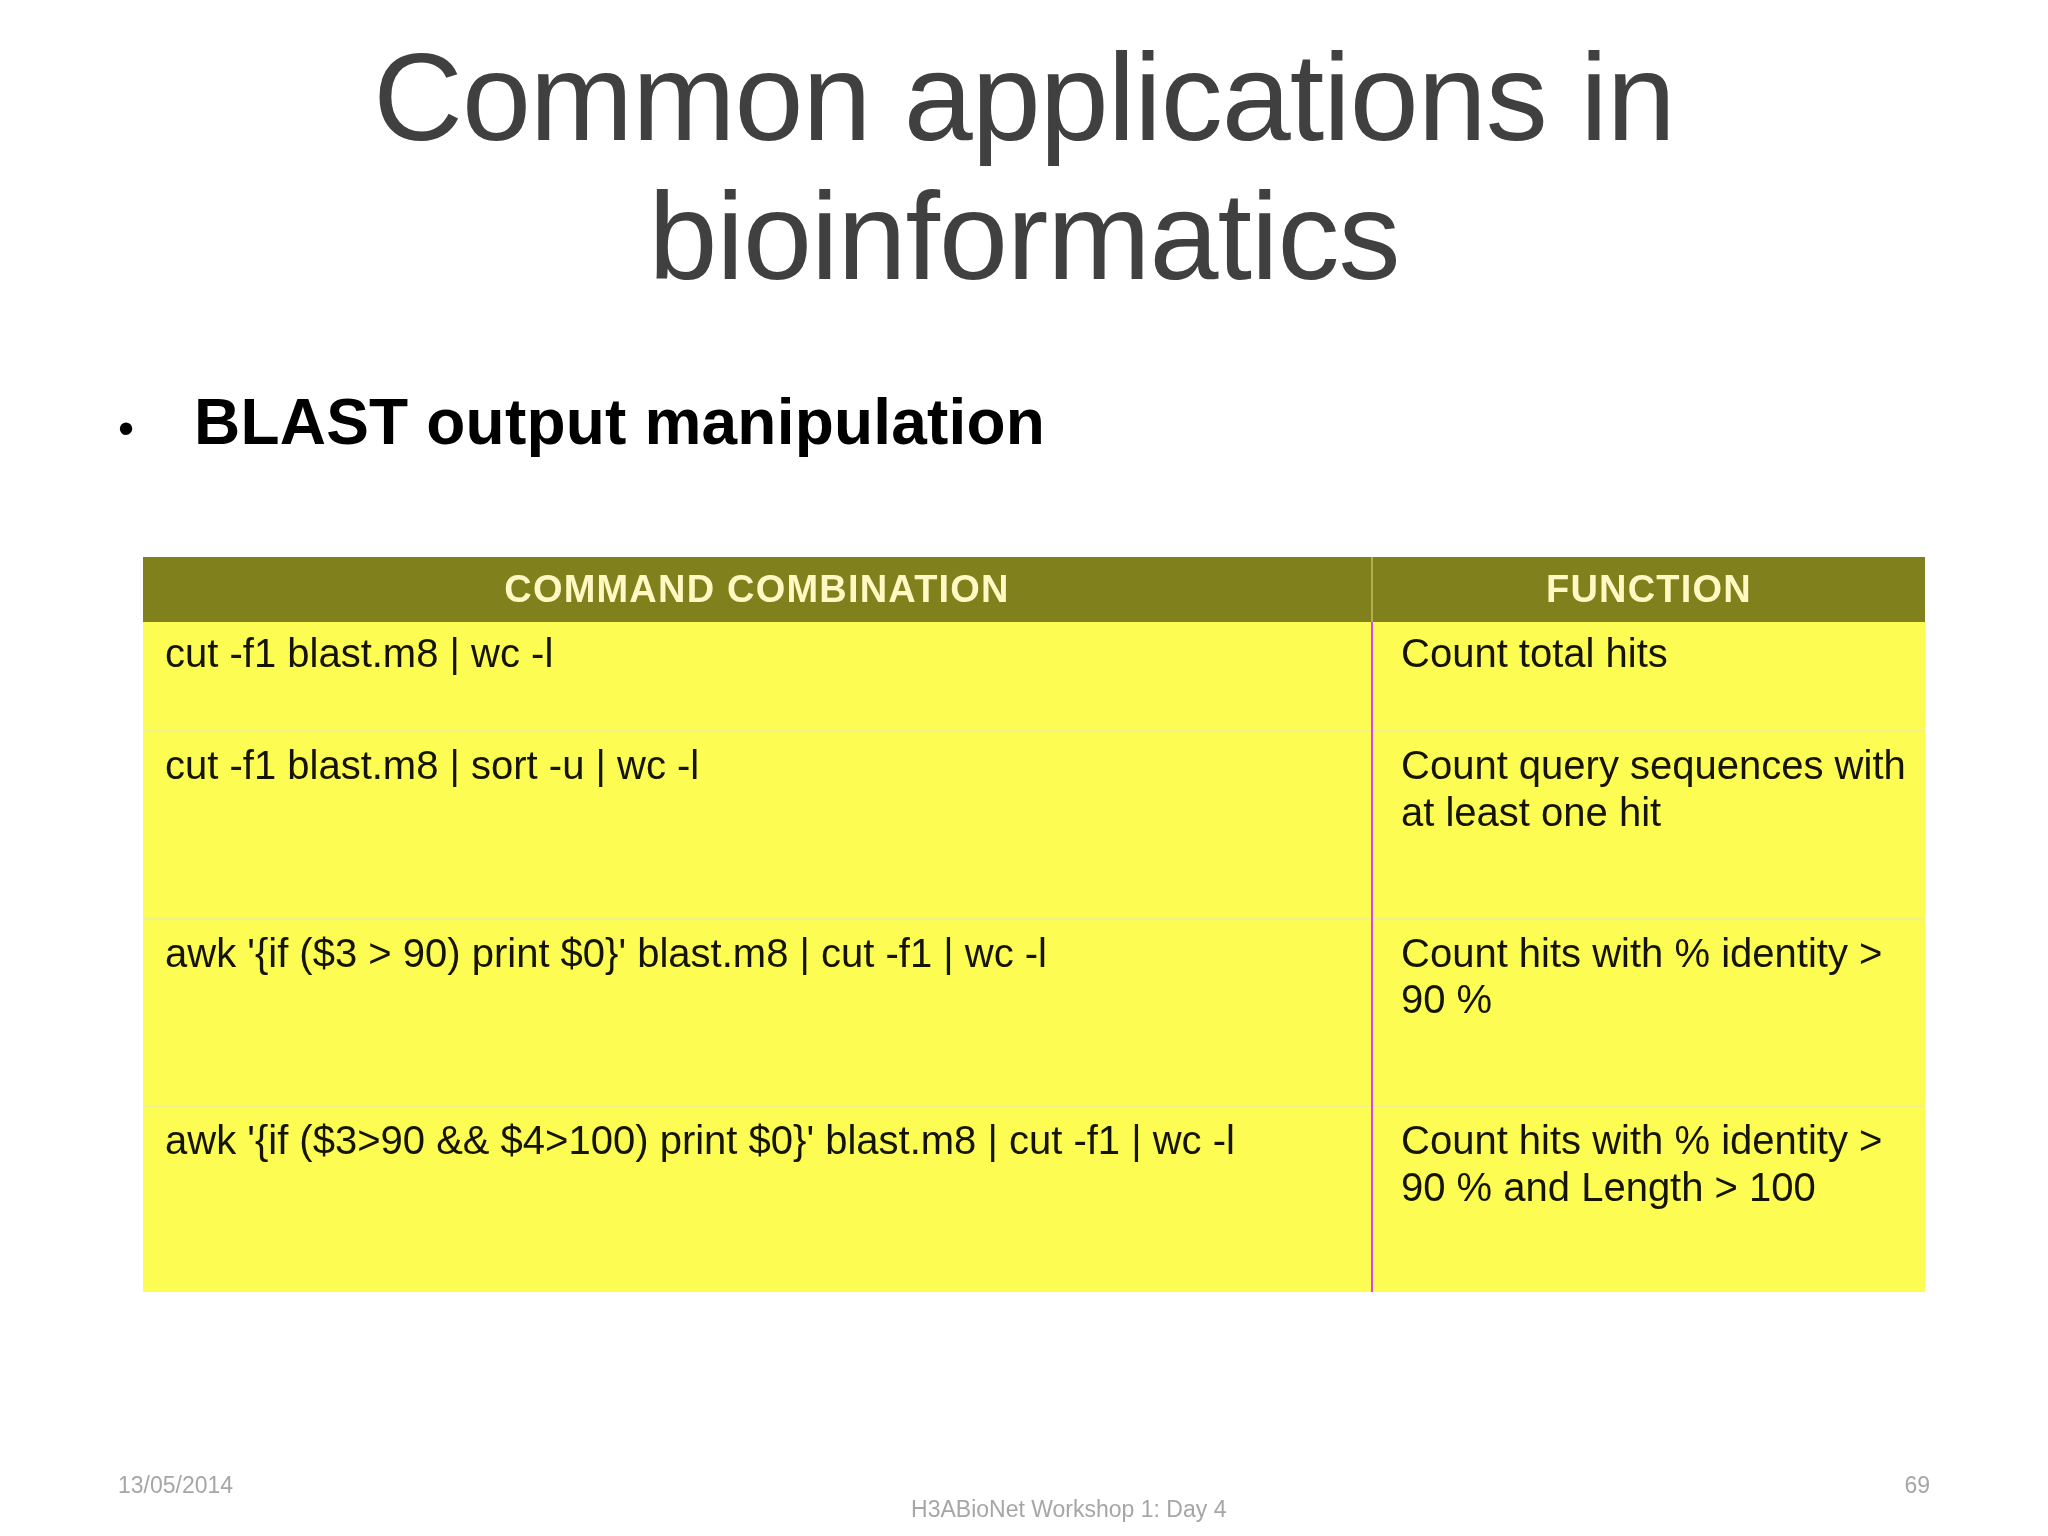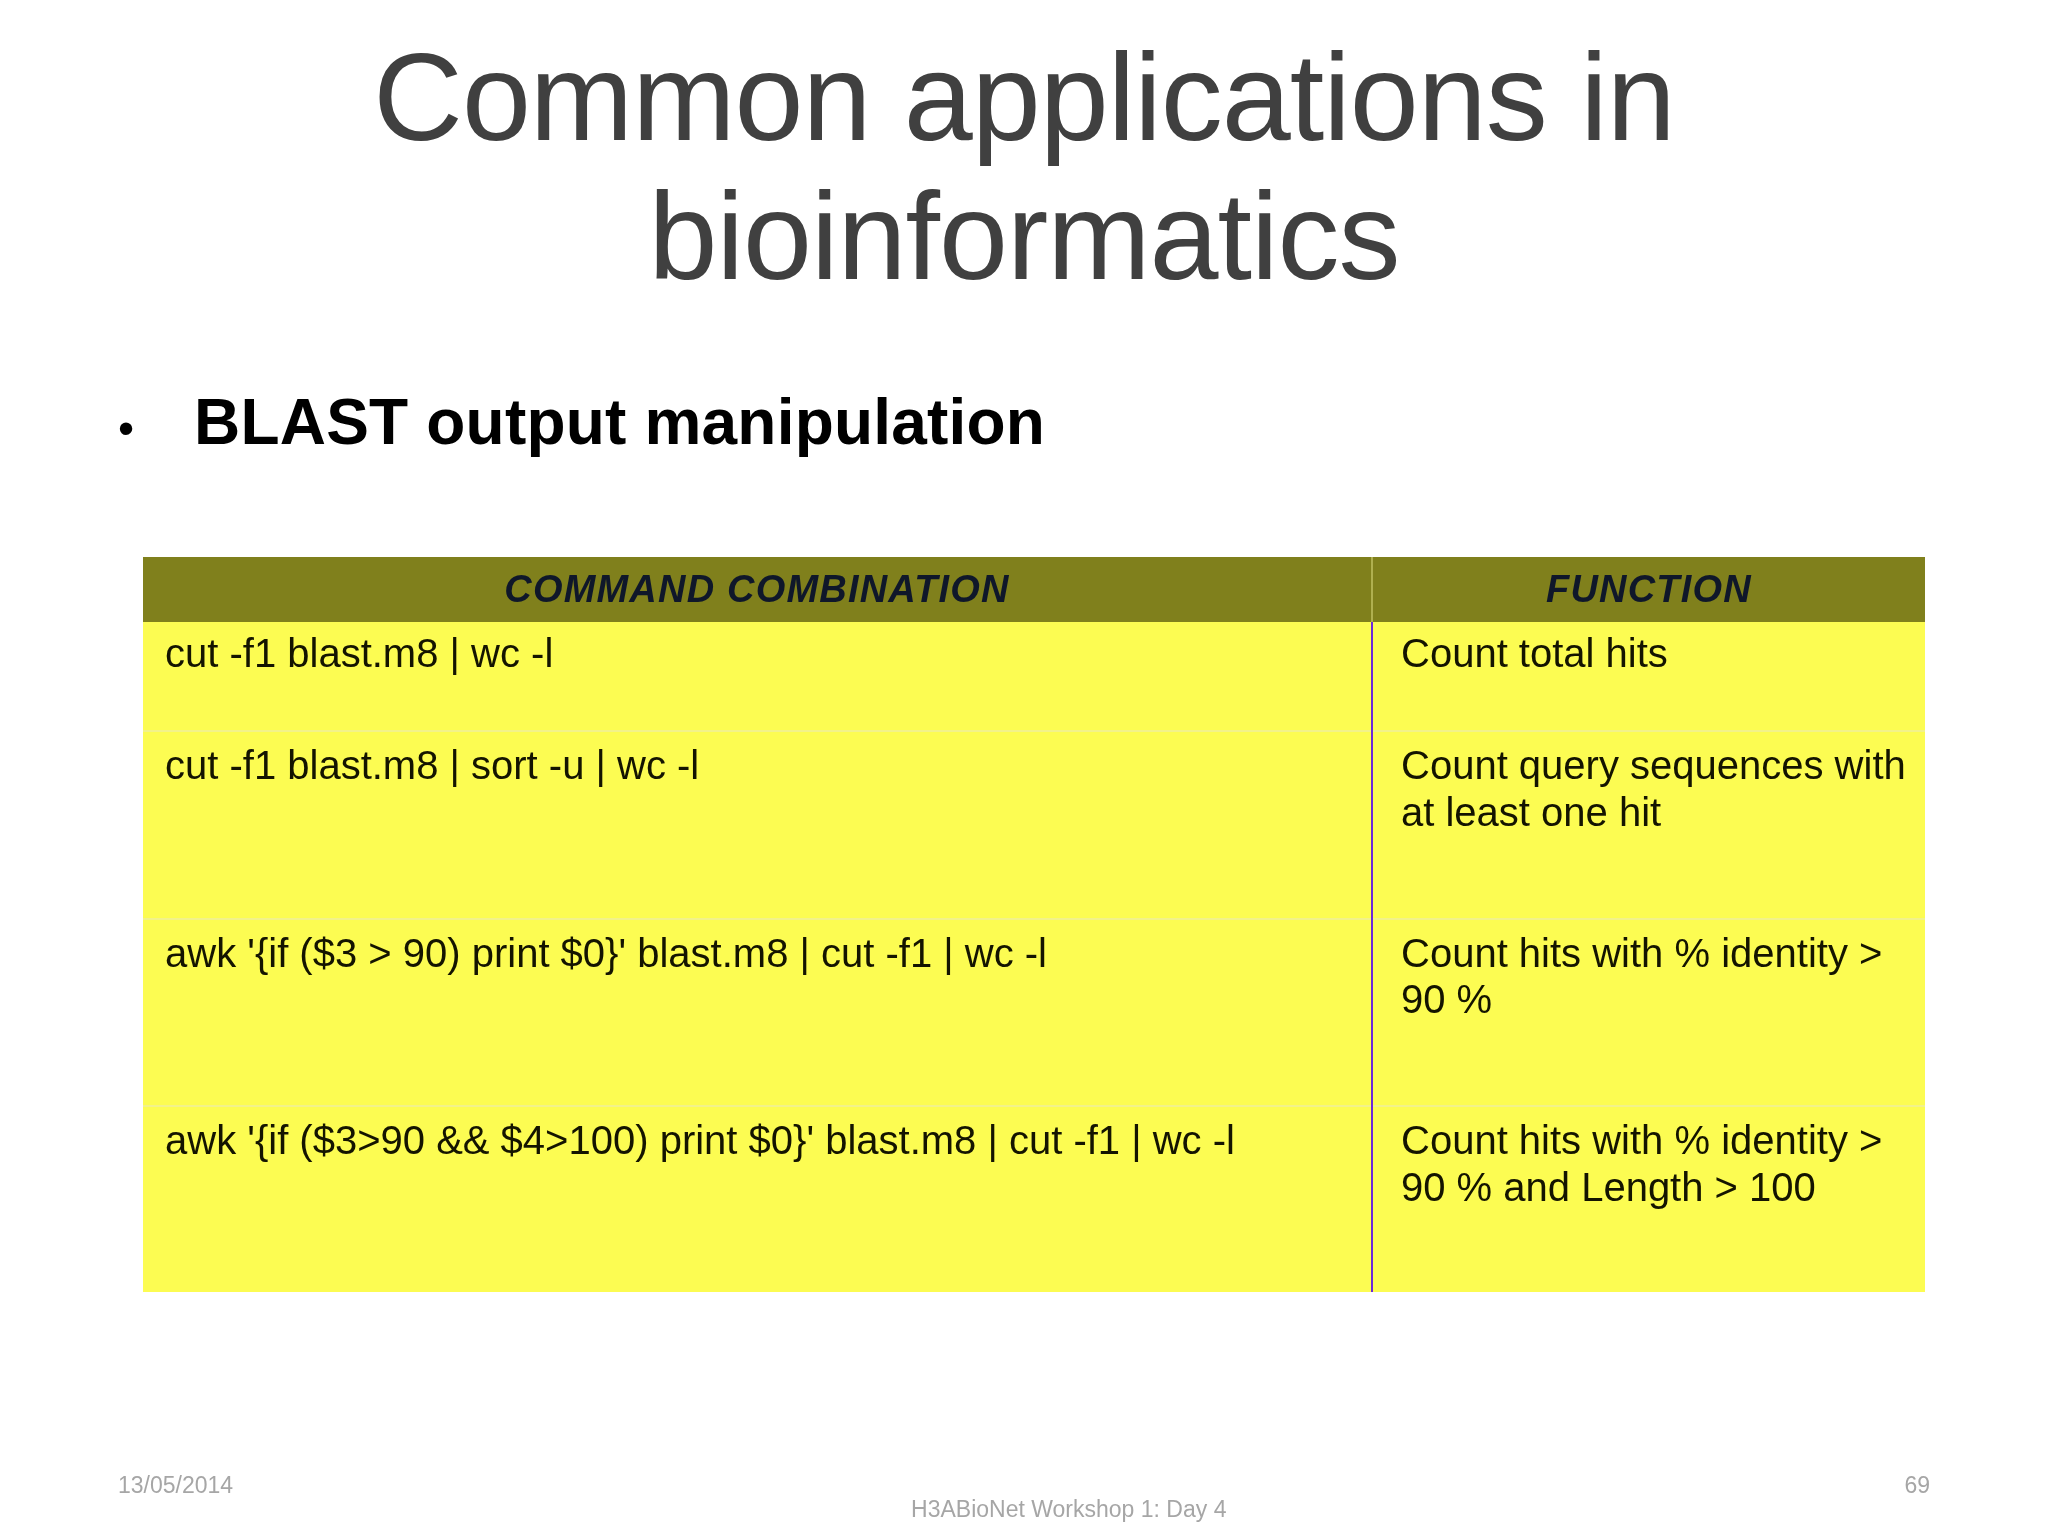--- a/index.html
+++ b/index.html
@@ -68,51 +68,50 @@
     width: 100%;
     height: 100%;
     border-collapse: collapse;
     table-layout: fixed;
   }
   .tbl col.c-cmd { width: 1229px; }
   .tbl col.c-fun { width: 553px; }
 
   .tbl thead th {
     background: #80801c;
-    color: #0f172a;
+    color: #fef9c3;
     font-size: 38px;
     font-weight: bold;
     letter-spacing: 1.2px;
     text-align: center;
     height: 65px;
     padding: 0;
     border: 0;
     vertical-align: middle;
-    font-style: italic;
   }
   .tbl thead th.th-cmd {
     border-right: 2px solid #b0b050;
   }
 
   .tbl tbody td {
     background: #fcfc52;
     color: #141400;
     font-size: 40px;
     line-height: 1.16;
     padding: 10px 0 14px 22px;
     vertical-align: top;
     border-top: 2px solid #f2f28a;
     border-bottom: 0;
   }
   .tbl tbody tr:first-child td {
     border-top: 0;
     padding-top: 8px;
   }
   .tbl tbody td.td-cmd {
-    border-right: 2px solid #6d28d9;
+    border-right: 2px solid #d946ef;
     white-space: nowrap;
   }
   .tbl tbody td.td-fun {
     padding-left: 28px;
     padding-right: 10px;
   }
 
   
   .footer {
     position: absolute;

